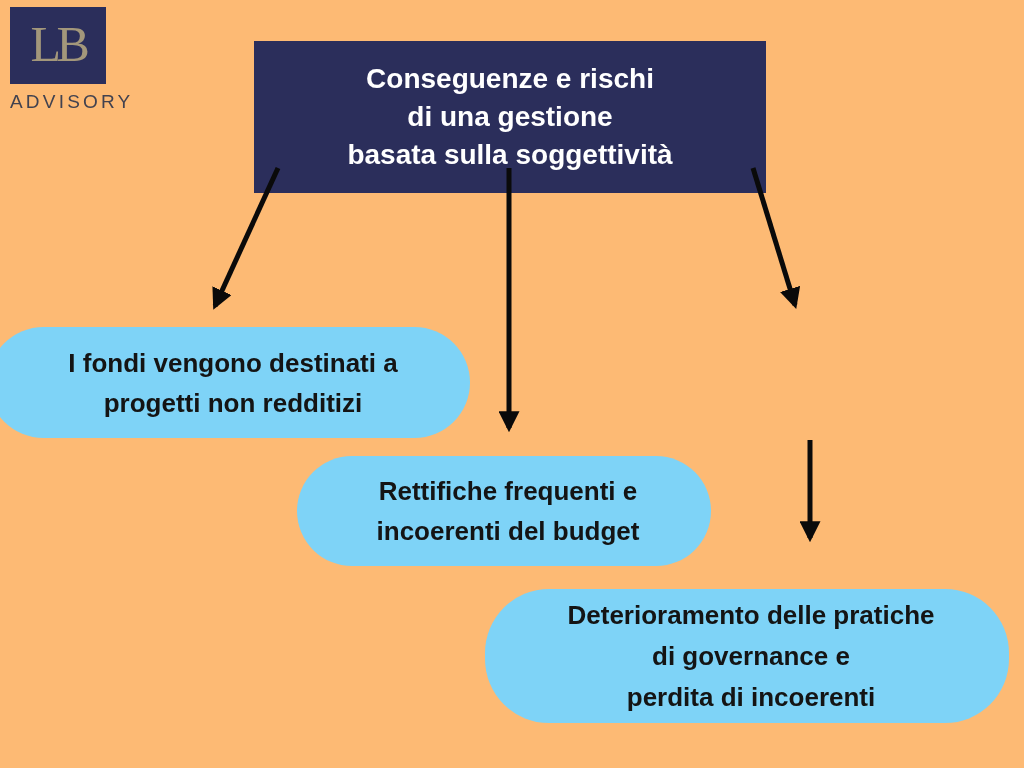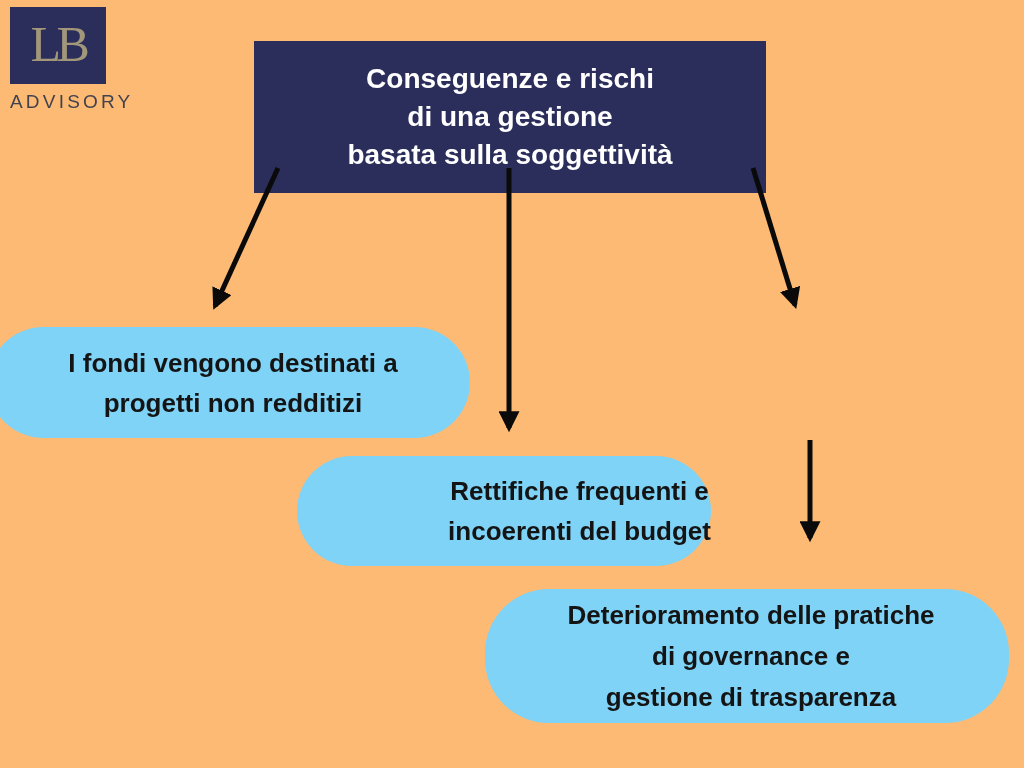--- a/index.html
+++ b/index.html
@@ -80,21 +80,21 @@
   .bubble-text {
     color: var(--ink);
     font-weight: 700;
     font-size: 26px;
     line-height: 40px;
     text-align: center;
     white-space: pre-line;
     margin-left: 8px;
   }
   .bubble-funds       { left: -12px; top: 327px; width: 482px; height: 111px; border-radius: 56px; }
-  .bubble-budget      { left: 297px; top: 456px; width: 414px; height: 110px; border-radius: 55px; justify-content: flex-end; }
+  .bubble-budget      { left: 297px; top: 456px; width: 414px; height: 110px; border-radius: 55px; }
   .bubble-performance { left: 598px; top: 328px; width: 420px; height: 109px; border-radius: 55px; }
   .bubble-governance  { left: 485px; top: 589px; width: 524px; height: 134px; border-radius: 64px; }
   .bubble-governance .bubble-text { line-height: 41px; }
 </style>
 </head>
 <body>
 
 <div class="stage">
 
   <div class="logo">
@@ -129,16 +129,16 @@
 
   <div class="bubble bubble-budget">
     <div class="bubble-text">Rettifiche frequenti e
 incoerenti del budget</div>
   </div>
 
 
   <div class="bubble bubble-governance">
     <div class="bubble-text">Deterioramento delle pratiche
 di governance e
-gestione di trasparenza</div>
+perdita di incoerenti</div>
   </div>
 
 </div>
 
 </body></html>

